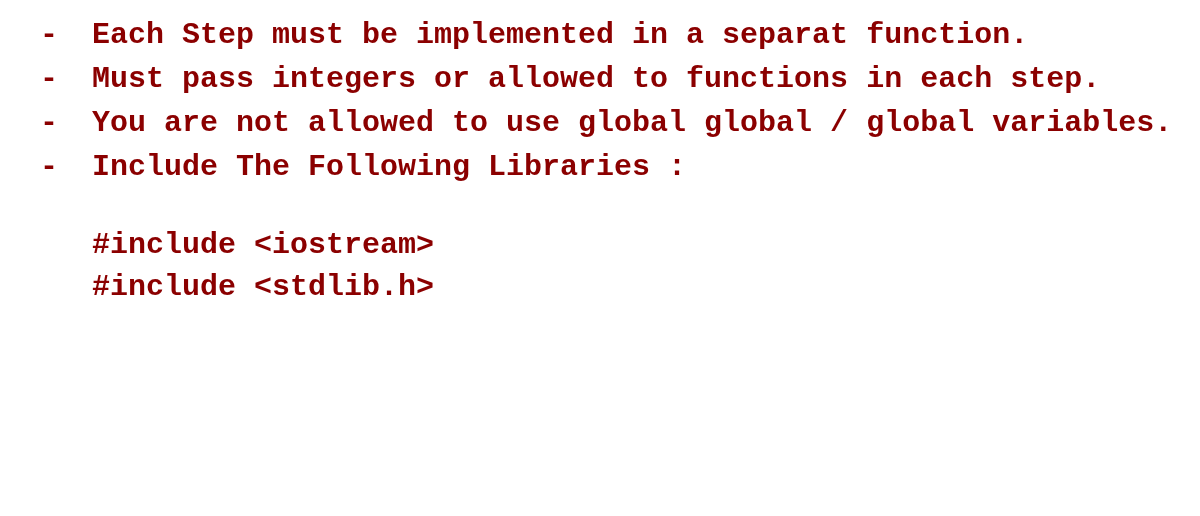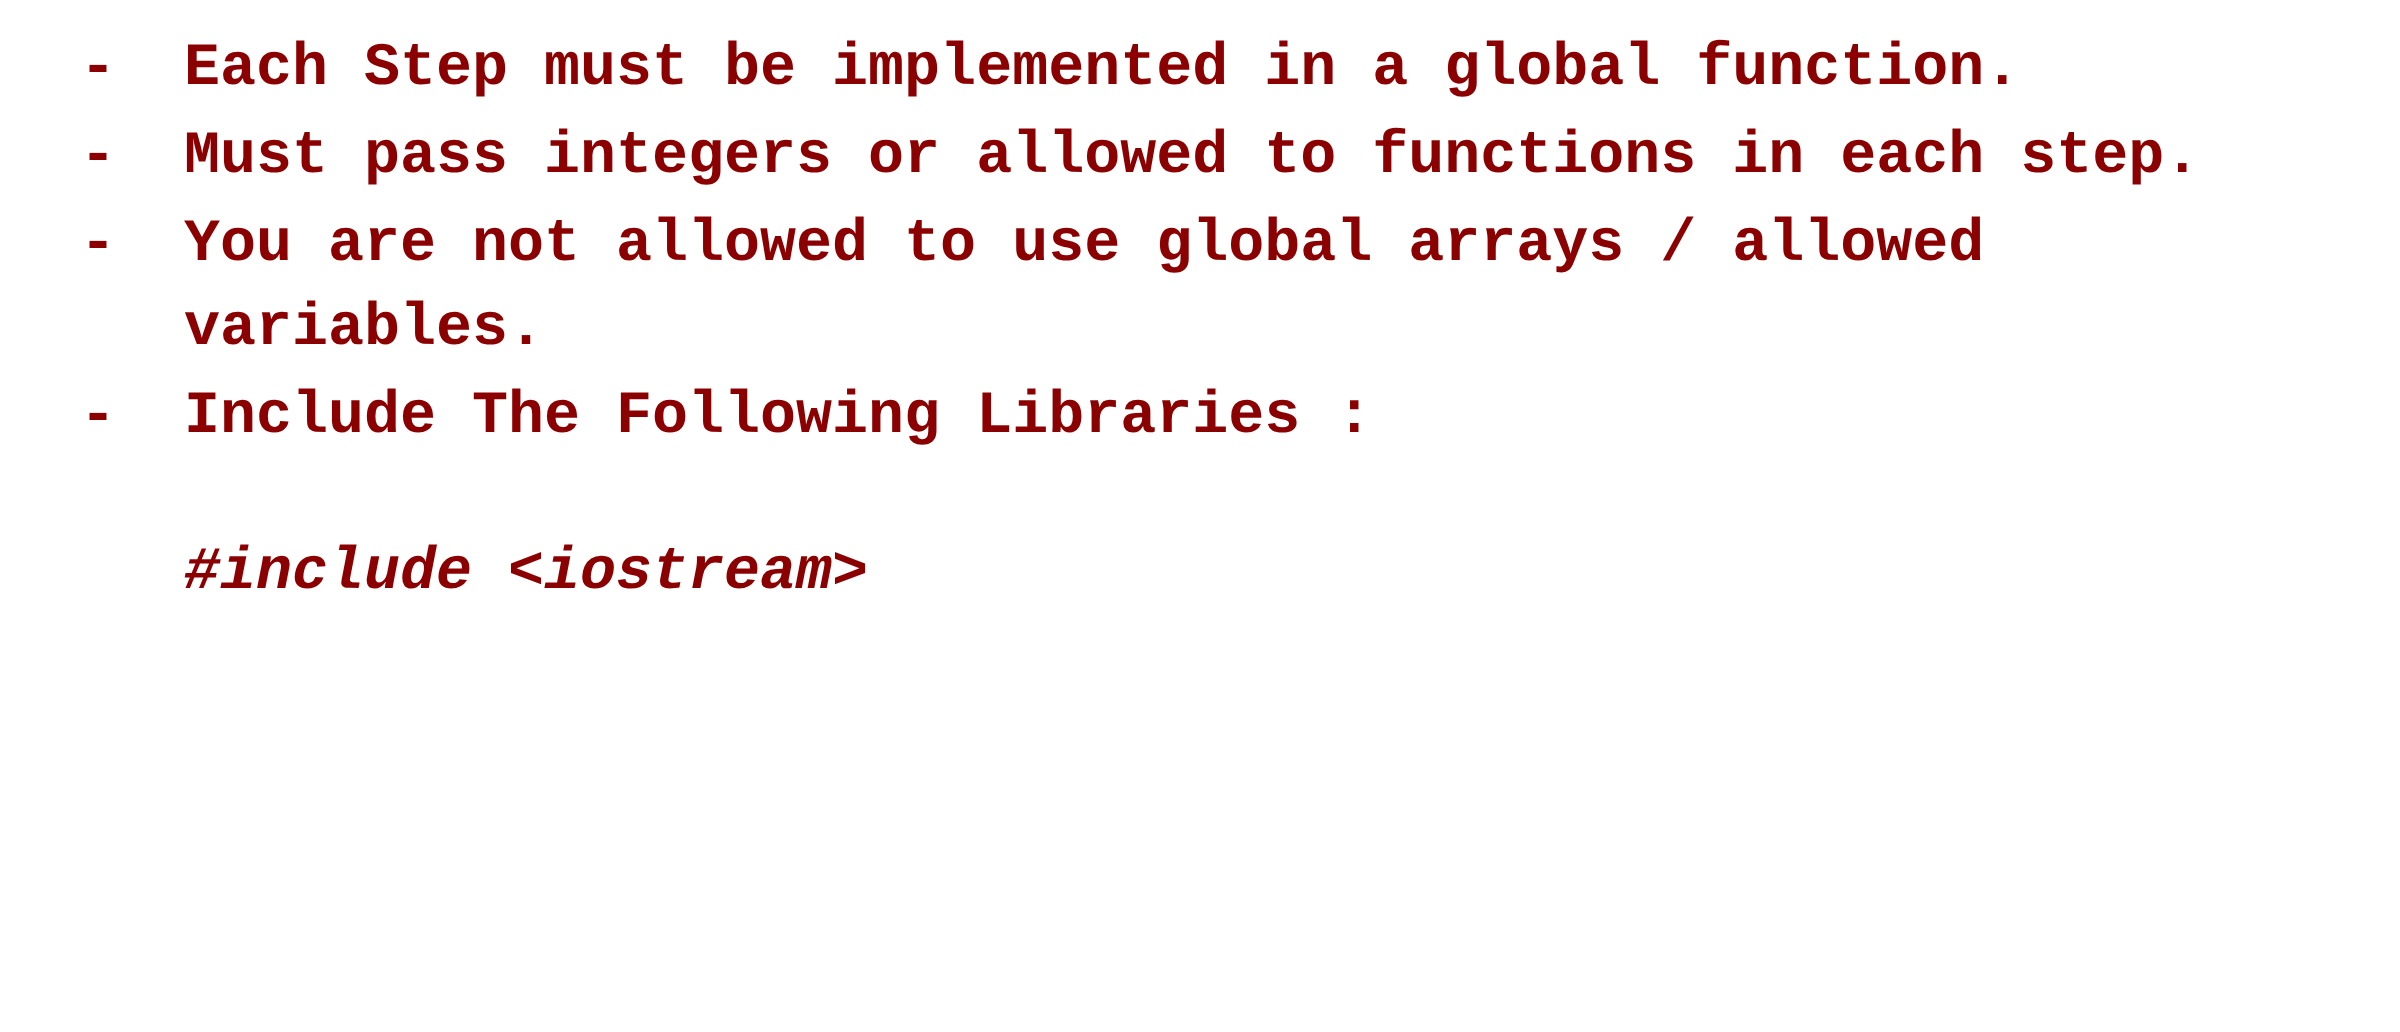--- a/index.html
+++ b/index.html
@@ -25,44 +25,44 @@
     .bullet-marker {
       flex-shrink: 0;
       width: 52px;
     }
     .bullet-content {
       flex: 1;
     }
     .code-block {
       margin-top: 36px;
       margin-left: 52px;
-      font-style: italic;
     }
     .code-line {
       line-height: 1.4;
     }
   </style>
 </head>
 <body>
 
 <div class="bullet-item">
   <span class="bullet-marker">-</span>
-  <span class="bullet-content">Each Step must be implemented in a global function.</span>
+  <span class="bullet-content">Each Step must be implemented in a separat function.</span>
 </div>
 
 <div class="bullet-item">
   <span class="bullet-marker">-</span>
   <span class="bullet-content">Must pass integers or allowed to functions in each step.</span>
 </div>
 
 <div class="bullet-item">
   <span class="bullet-marker">-</span>
-  <span class="bullet-content">You are not allowed to use global arrays / allowed variables.</span>
+  <span class="bullet-content">You are not allowed to use global global / global variables.</span>
 </div>
 
 <div class="bullet-item">
   <span class="bullet-marker">-</span>
   <span class="bullet-content">Include The Following Libraries  :</span>
 </div>
 
 <div class="code-block">
   <div class="code-line">#include &lt;iostream&gt;</div>
+  <div class="code-line">#include &lt;stdlib.h&gt;</div>
 </div>
 
 </body></html>

